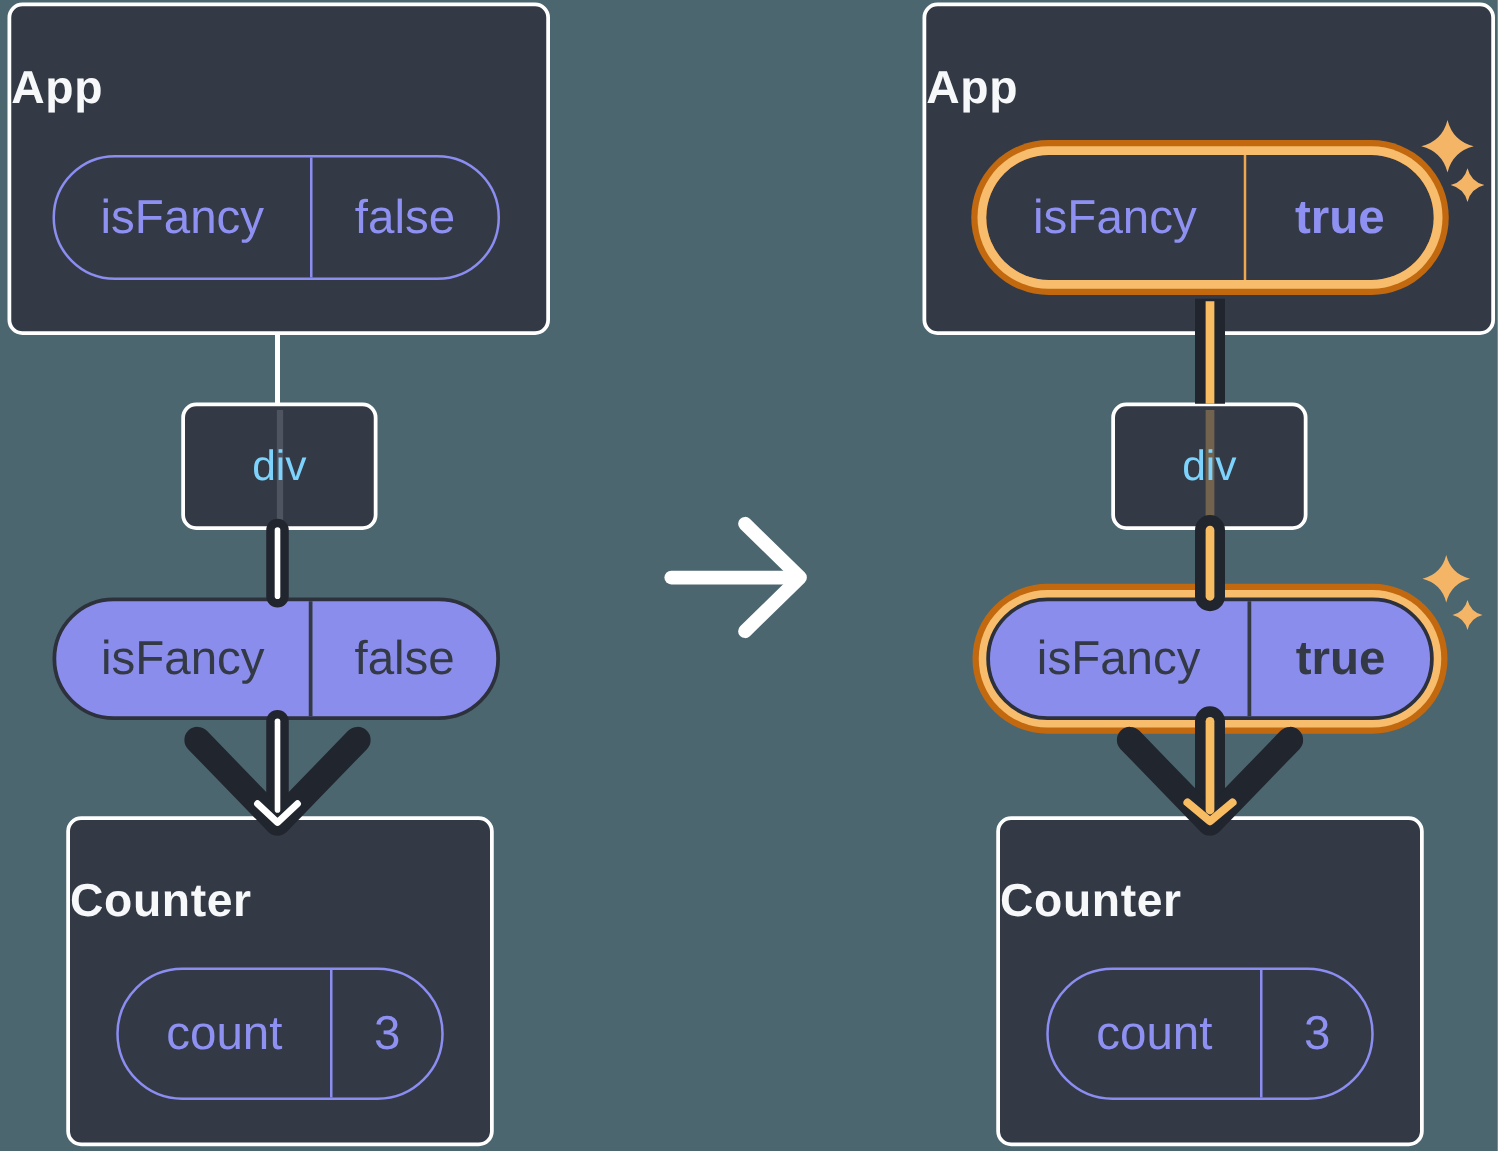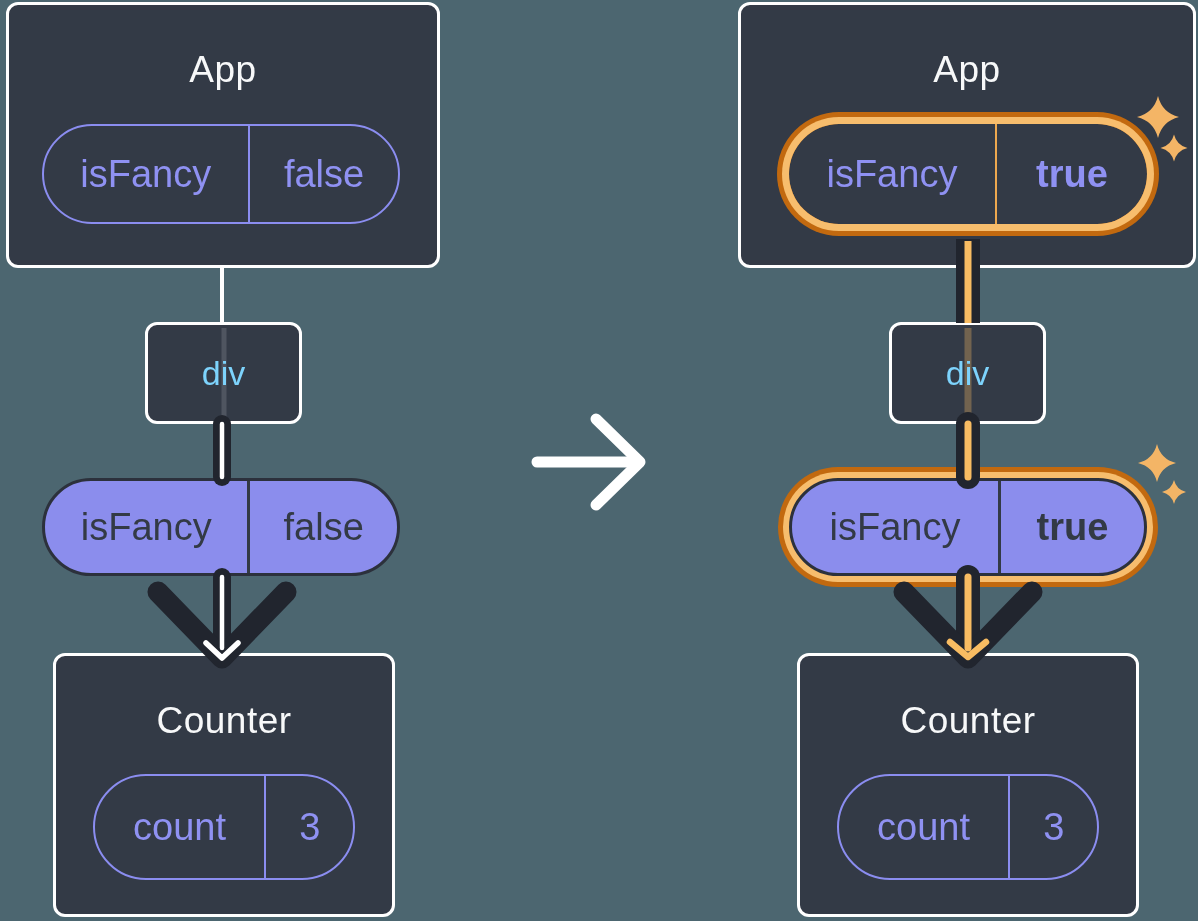--- a/index.html
+++ b/index.html
@@ -21,24 +21,23 @@
   }
   .card-app-l{left:6px;top:2px;width:434px;height:266px;}
   .card-app-r{left:738px;top:2px;width:458px;height:266px;}
   .card-div-l{left:145px;top:322px;width:157px;height:102px;display:flex;align-items:center;justify-content:center;}
   .card-div-r{left:889px;top:322px;width:157px;height:102px;display:flex;align-items:center;justify-content:center;}
   .card-counter-l{left:53px;top:653px;width:342px;height:264px;}
   .card-counter-r{left:797px;top:653px;width:342px;height:264px;}
 
   .card-title{
     position:absolute;left:0;right:0;top:44px;
-    text-align:center;
     color:#f7f8f9;
     font-size:37px;
-    font-weight:400;
+    font-weight:700;
     letter-spacing:0.5px;
   }
   .div-label{
     color:#7dd3fc;
     font-size:34px;
     font-weight:500;
     position:relative;
     z-index:2;
   }
   .ghost-line{

